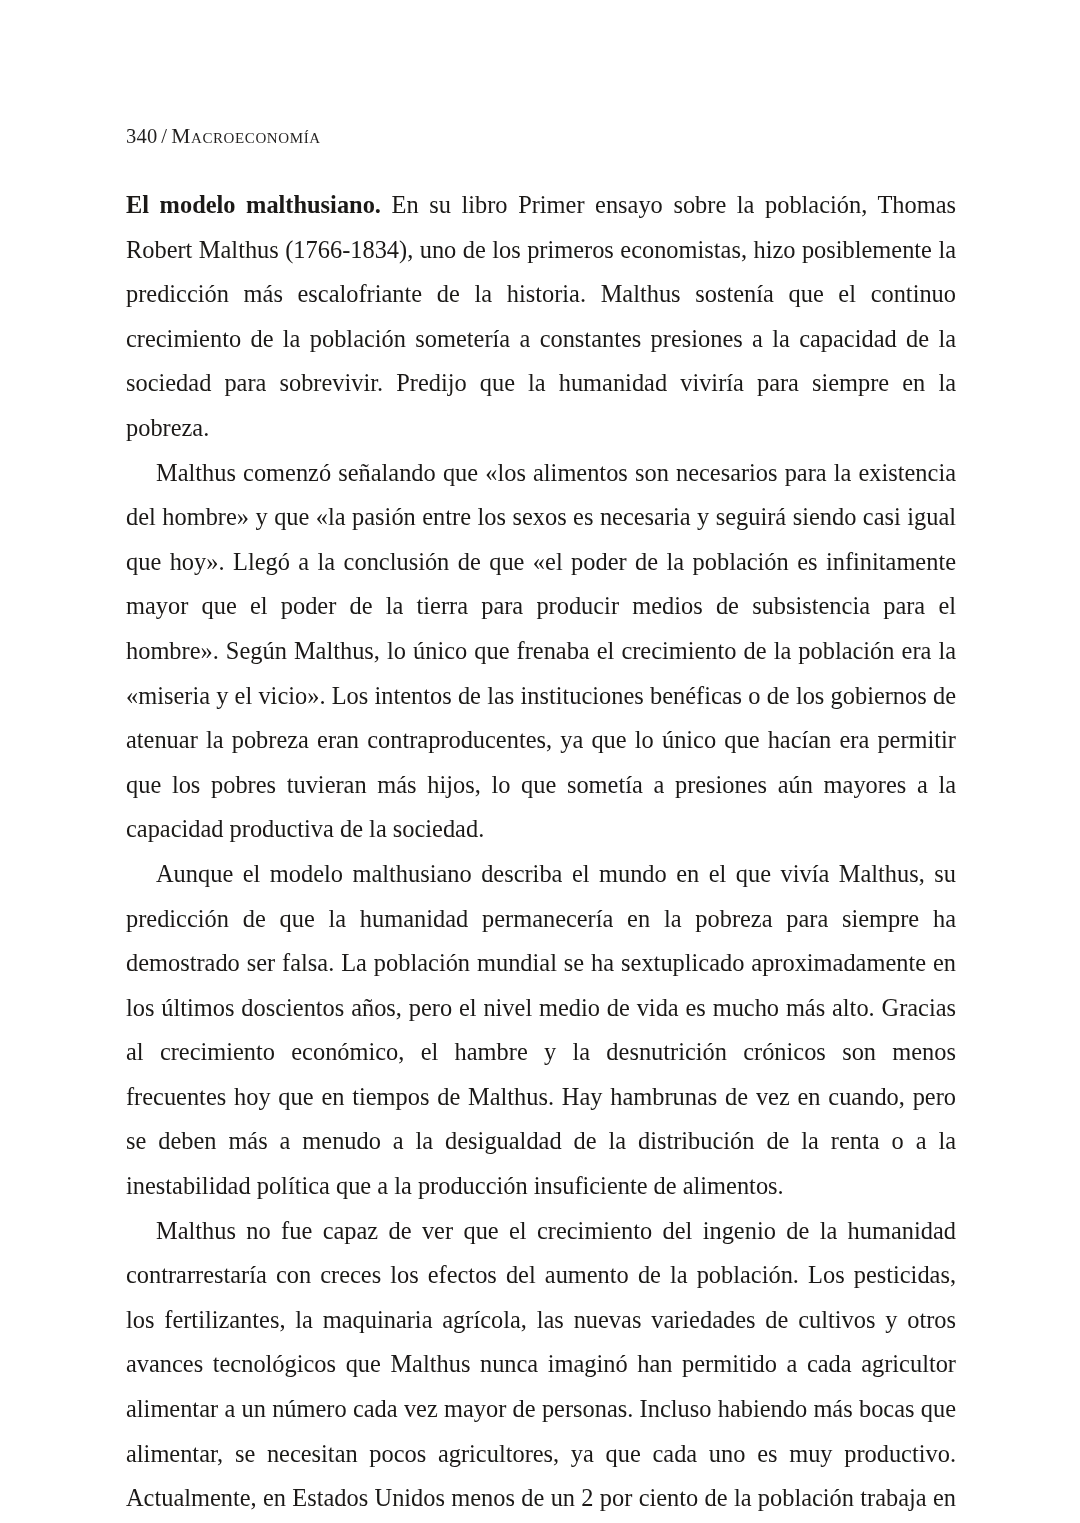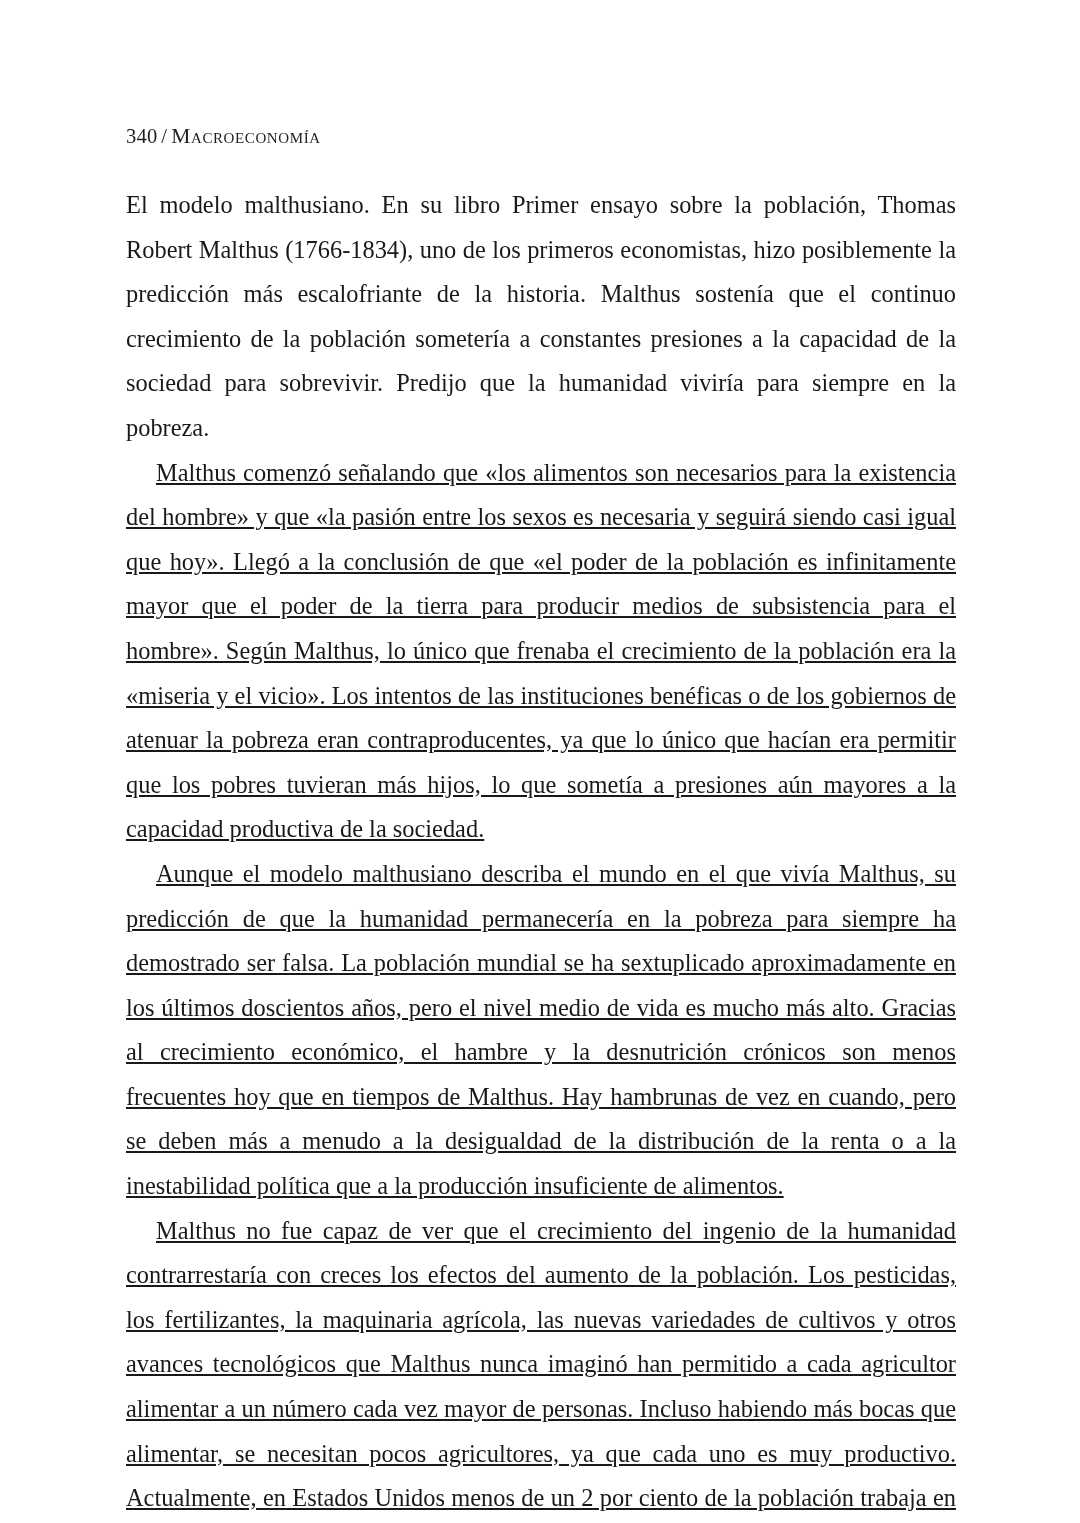--- a/index.html
+++ b/index.html
@@ -58,28 +58,27 @@
     text-align: justify;
     text-justify: inter-word;
     font-size: 24.4px;
     line-height: 44.6px;
     color: #1b1917;
     hyphens: manual;
     -webkit-hyphens: manual;
   }
   p.body-par.indent {
     text-indent: 30px;
-    text-decoration: underline;
   }
   p.body-par.no-indent {
     text-indent: 0;
   }
 
   .lead-in {
-    font-weight: normal;
+    font-weight: bold;
     margin-top: 32px;
   }
   .work-title {
   }
 </style>
 </head>
 <body>
 
 <div class="page">
 

